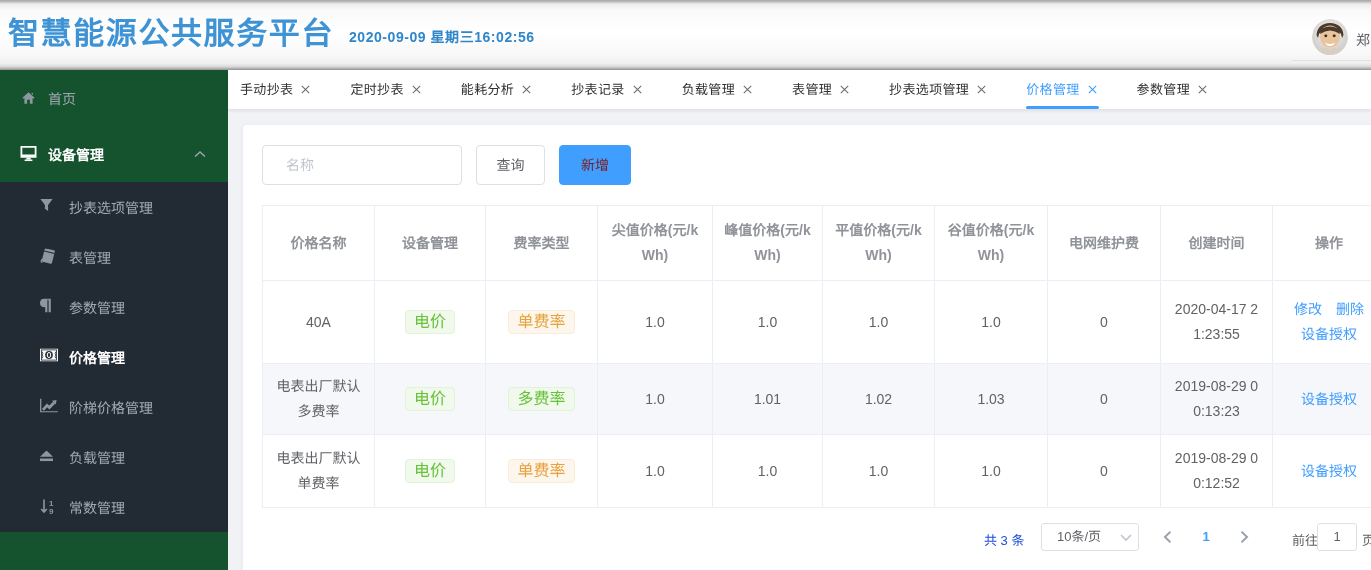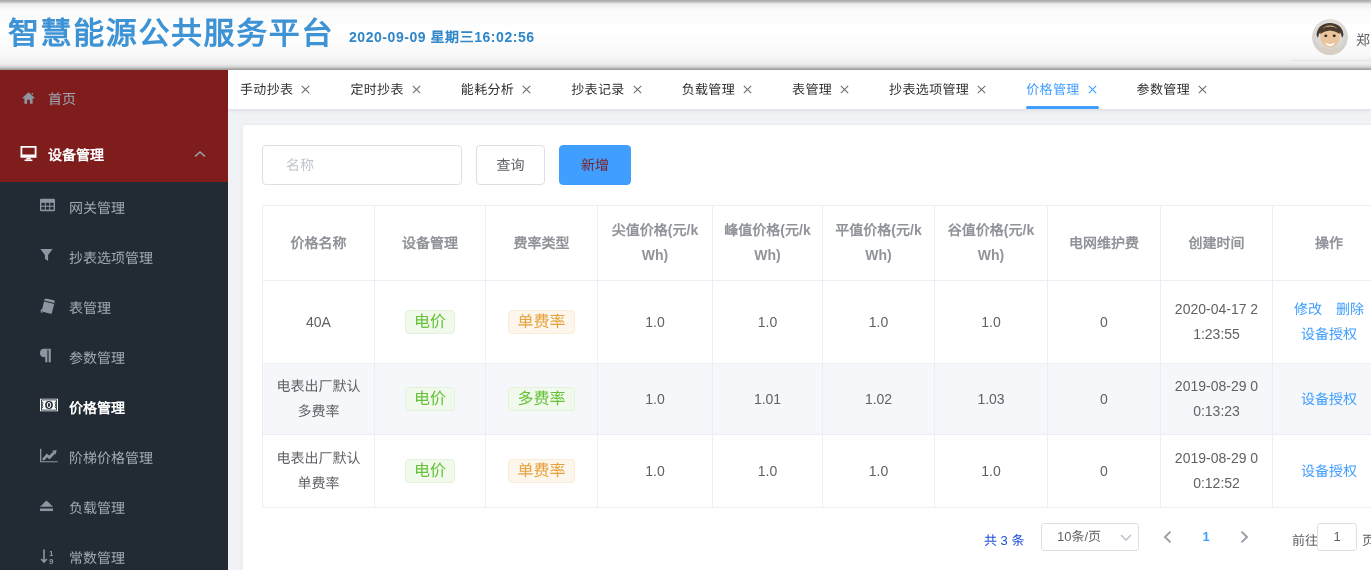--- a/index.html
+++ b/index.html
@@ -11,21 +11,21 @@
   .topbar{ position:absolute; left:0; top:0; width:1371px; height:70px;
     background:linear-gradient(180deg,#a5a5a5 0px,#c2c2c2 2px,#ededed 4px,#fafafa 10px,#ffffff 32px,#f8f8f8 55px,#eeeeee 64px,#d4d4d4 67px,#a6a6a6 69px,#9a9a9a 70px);
     text-align:center;
   }
   .brand{ position:absolute; left:8px; top:8px; font-size:31px; font-weight:bold; color:#3e93d5; letter-spacing:1.6px; }
   .datetime{ position:absolute; left:349px; top:26px; font-size:14px; font-weight:bold; color:#2f86c9; letter-spacing:0.55px; }
   .avatar{ position:absolute; left:1312px; top:19px; width:36px; height:36px; border-radius:50%; overflow:hidden; }
   .uname{ position:absolute; left:1356px; top:29px; font-size:14px; color:#606266; }
 
   
-  .sidebar{ position:absolute; left:0; top:70px; width:228px; height:500px; background:#7f1d1d; }
+  .sidebar{ position:absolute; left:0; top:70px; width:228px; height:500px; background:#14532d; }
   .m-item{ position:relative; height:56px; color:#9da7b0; font-size:14px; }
   .m-item .txt{ position:absolute; left:48px; top:50%; transform:translateY(-50%); }
   .m-item .ic{ position:absolute; left:20px; top:50%; transform:translateY(-50%); width:17px; height:17px; }
   .m-sub{ background:#222b33; }
   .s-item{ position:relative; height:50px; color:#a0aab3; font-size:14px; }
   .s-item .txt{ position:absolute; left:69px; top:50%; transform:translateY(-50%); }
   .s-item .ic{ position:absolute; left:40px; top:50%; transform:translateY(-50%); width:17px; height:17px; }
   .active-w{ color:#fff !important; font-weight:bold; }
   .caret{ position:absolute; right:22px; top:50%; transform:translateY(-50%); }
 
@@ -105,32 +105,20 @@
           <path d="M0.5 0.5 H16.5 V12.2 H0.5 Z M2.3 2.2 H14.7 V9 H2.3 Z" fill="#ffffff" fill-rule="evenodd"></path>
           <path d="M6.6 12.2 H10.4 L10.9 14 H6.1 Z" fill="#ffffff"></path>
           <rect x="4.6" y="14" width="7.8" height="1.6" fill="#ffffff"></rect>
         </svg></span>
       <span class="txt">设备管理</span>
     <svg class="caret" width="12" height="7" viewBox="0 0 12 7">
         <path d="M1 6 L6 1.5 L11 6" stroke="#9ba4ad" stroke-width="1.6" fill="none"></path>
       </svg>
   </div>
   <div class="m-sub">
-    <div class="s-item">
-        <span class="ic"><svg width="15" height="13" viewBox="0 0 15 13">
-            <rect x="0" y="0" width="15" height="13" rx="1.4" fill="#8d97a1"></rect>
-            <rect x="1.4" y="4.3" width="3.4" height="2.9" fill="#222b33"></rect>
-            <rect x="5.8" y="4.3" width="3.4" height="2.9" fill="#222b33"></rect>
-            <rect x="10.2" y="4.3" width="3.4" height="2.9" fill="#222b33"></rect>
-            <rect x="1.4" y="8.3" width="3.4" height="2.9" fill="#222b33"></rect>
-            <rect x="5.8" y="8.3" width="3.4" height="2.9" fill="#222b33"></rect>
-            <rect x="10.2" y="8.3" width="3.4" height="2.9" fill="#222b33"></rect>
-          </svg></span>
-        <span class="txt">网关管理</span>
-      </div>
     <div class="s-item">
         <span class="ic"><svg width="13" height="13" viewBox="0 0 13 13">
             <path d="M0.4 0.6 H12.6 L8.1 6.4 V12.6 L4.9 10.2 V6.4 Z" fill="#8d97a1"></path>
           </svg></span>
         <span class="txt">抄表选项管理</span>
       </div>
     <div class="s-item">
         <span class="ic"><svg width="16" height="16" viewBox="0 0 16 16">
             <g transform="rotate(14 8 8)">
               <path d="M4.2 0.6 H12.2 Q13.4 0.6 13.4 1.8 V13.2 Q13.4 14.4 12.2 14.4 H4.2 Q3 14.4 3 13.2 V1.8 Q3 0.6 4.2 0.6 Z" fill="#8d97a1"></path>

